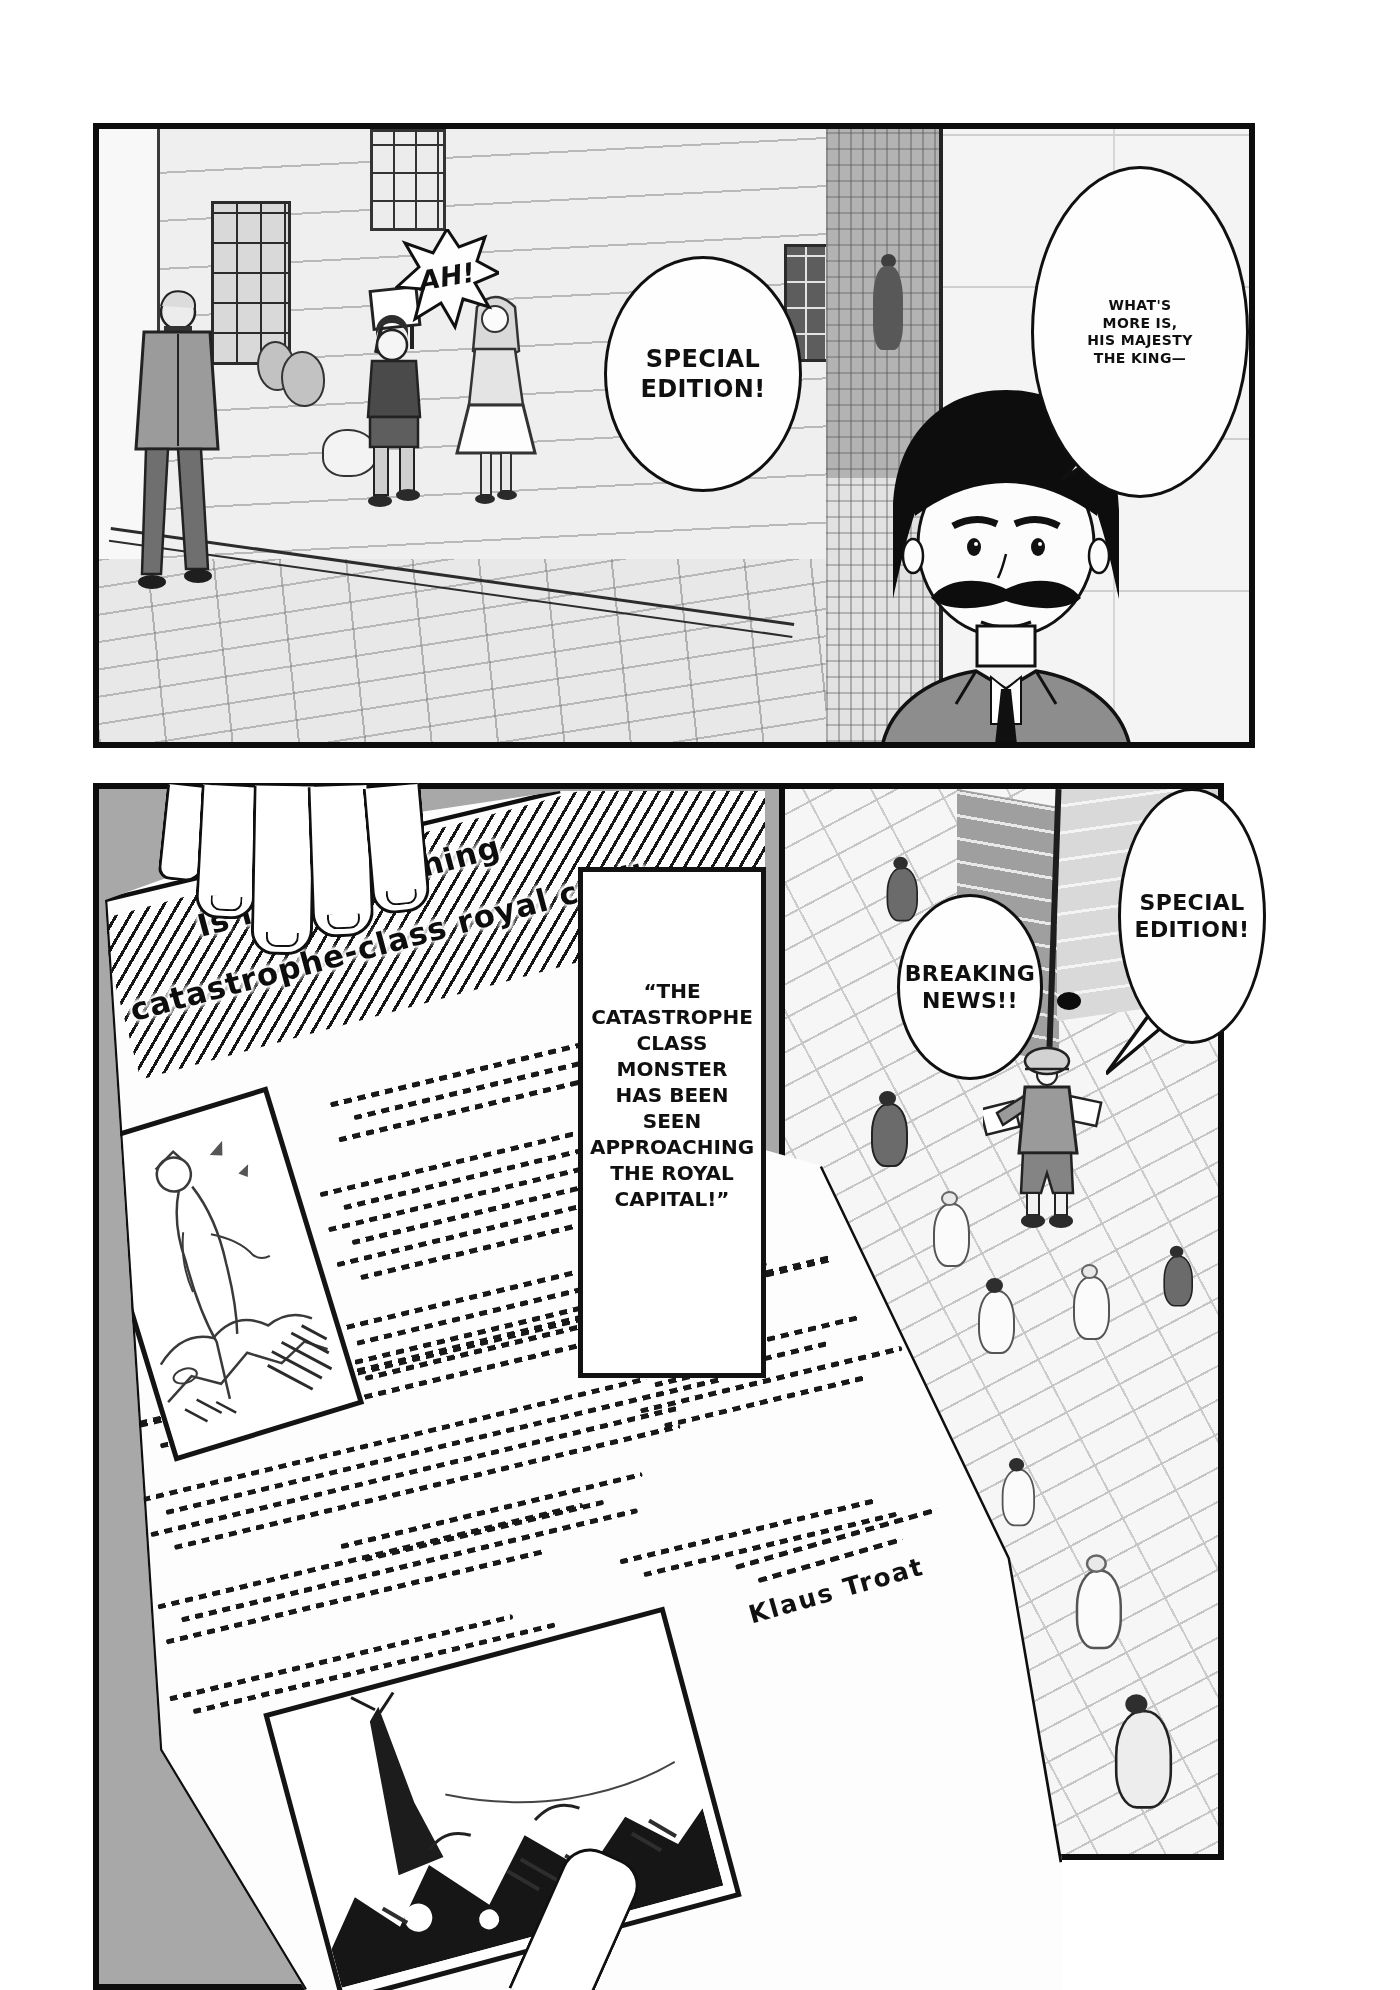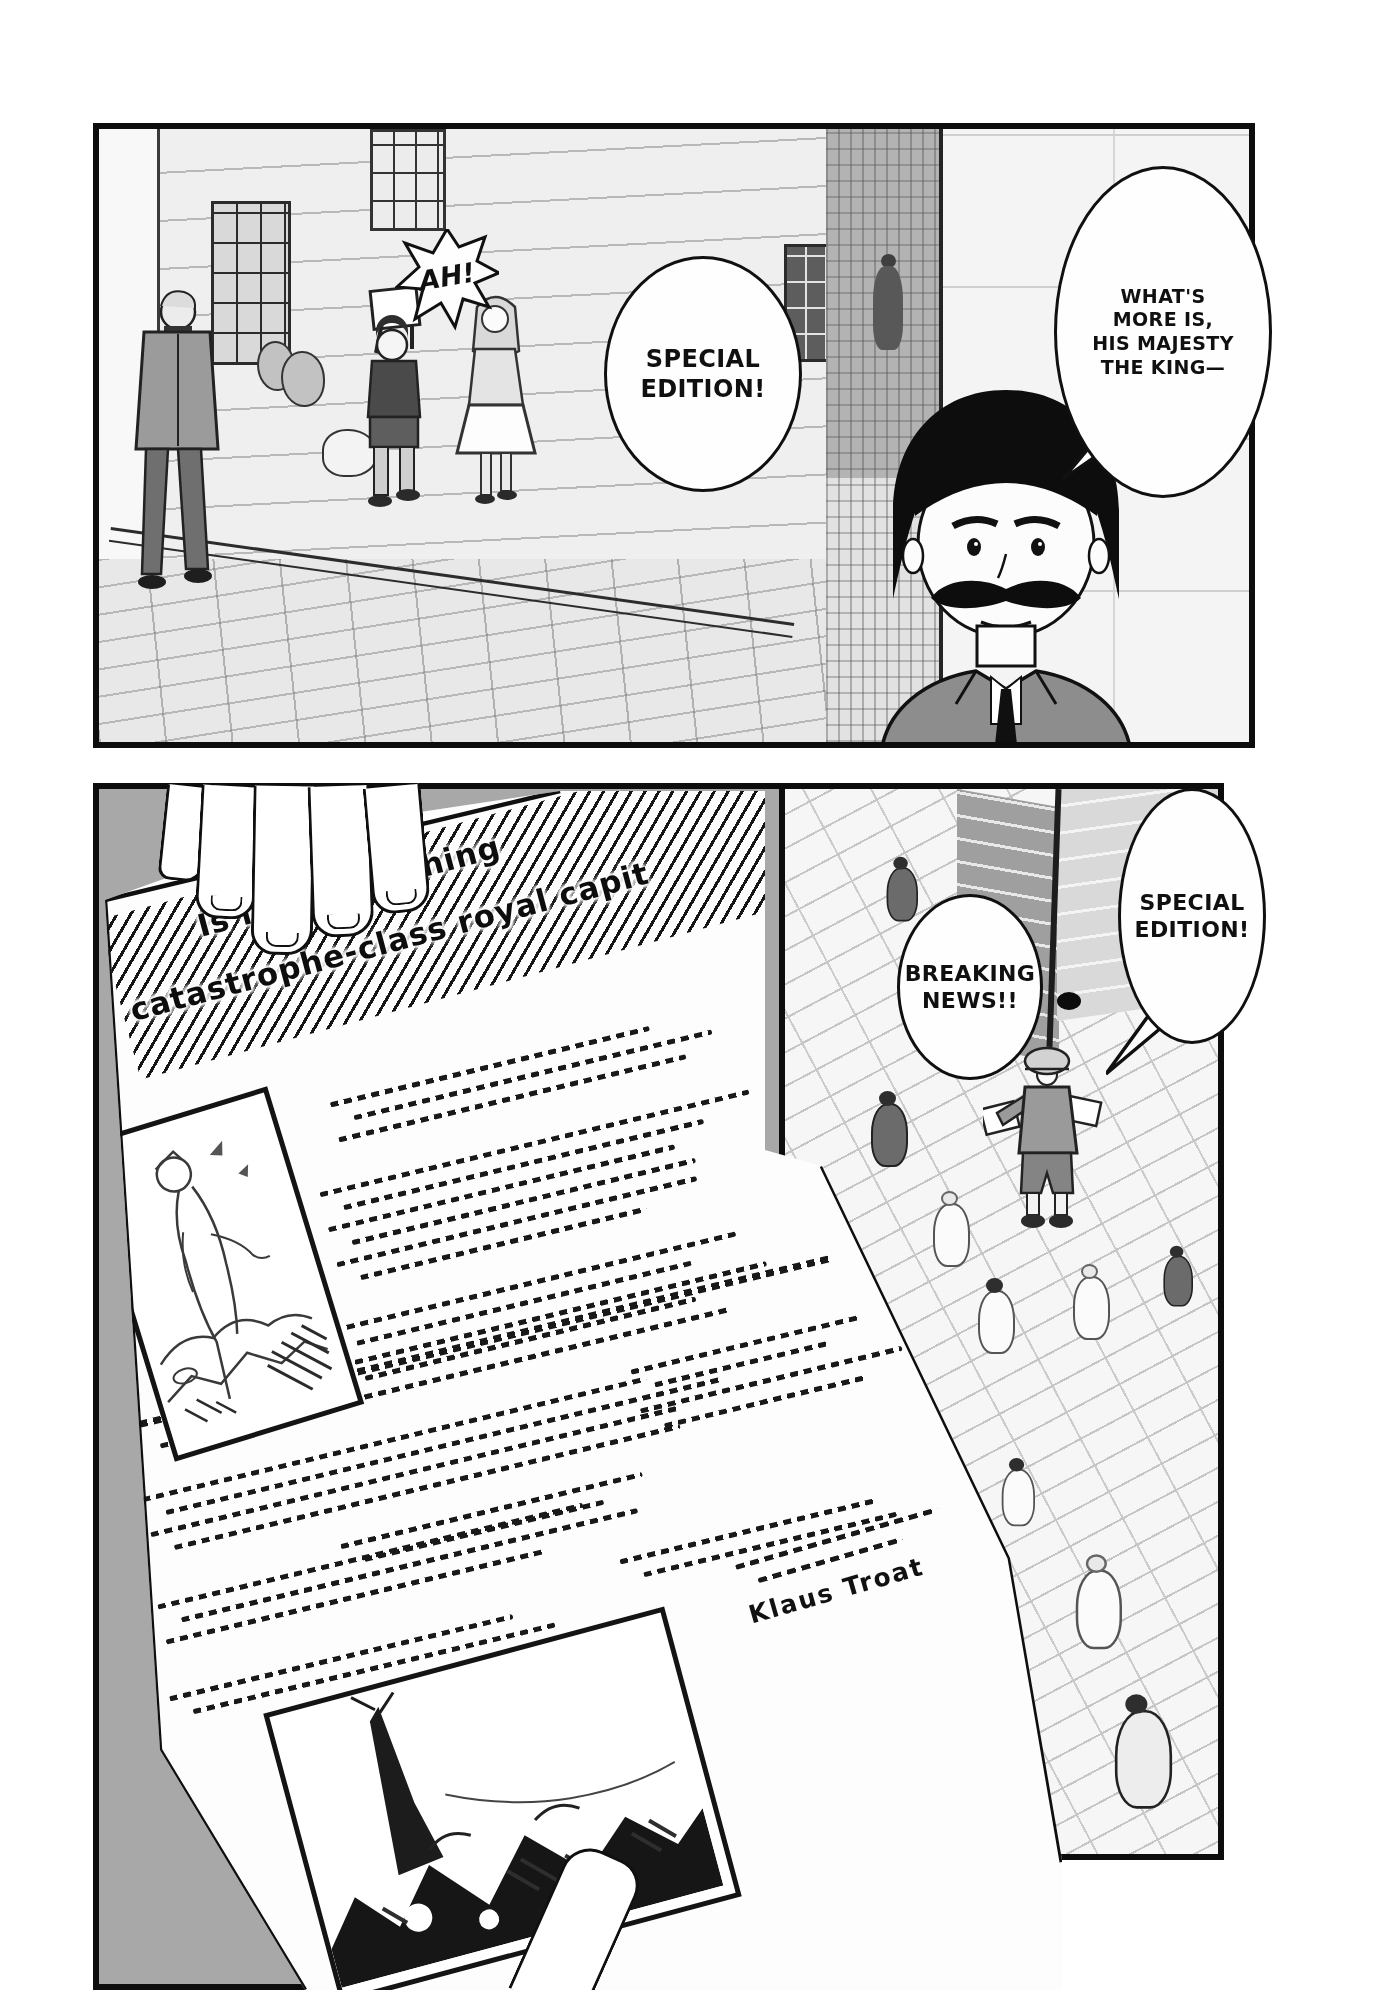--- a/index.html
+++ b/index.html
@@ -30,21 +30,21 @@
   .sack{position:absolute;border:2.5px solid #333;background:#c2c2c2;border-radius:48% 52% 46% 54%;}
   .groundbag{left:223px;top:300px;width:52px;height:44px;background:#f3f3f3;border:2.5px solid #333;border-radius:50% 60% 55% 45%;}
   .distant-walker{left:770px;top:122px;width:40px;height:102px;}
   .distant-walker::before{content:"";position:absolute;left:12px;top:0;width:15px;height:14px;border-radius:50%;background:#3f3f3f;}
   .distant-walker::after{content:"";position:absolute;left:4px;top:12px;width:30px;height:84px;border-radius:40% 40% 30% 30%;background:#585858;}
   
   .bubble{position:absolute;background:#fefefe;border:3.5px solid #101010;border-radius:50%;display:flex;align-items:center;justify-content:center;text-align:center;color:#101010;font-weight:bold;}
   .btext{white-space:pre-line;line-height:1.25;letter-spacing:.4px;}
   #bubble-special-top{left:505px;top:127px;width:192px;height:230px;font-size:24px;}
   #bubble-breaking{left:112px;top:105px;width:140px;height:180px;font-size:22px;}
-  #bubble-whats{left:1054px;top:166px;width:212px;height:326px;font-size:19px;z-index:4;}
+  #bubble-whats{left:1031px;top:166px;width:212px;height:326px;font-size:14px;z-index:4;}
   #bubble-se-right{left:1118px;top:788px;width:142px;height:250px;font-size:22px;z-index:4;}
   .tail-svg{position:absolute;z-index:3;}
   
   #sheet{left:0;top:0;width:1400px;height:1990px;background:#fdfdfd;z-index:5;
     clip-path:polygon(105px 900px,300px 830px,560px 791px,765px 791px,765px 1150px,822px 1166px,1010px 1558px,1062px 1860px,1062px 1990px,305px 1990px,160px 1750px);}
   #headline{left:98px;top:920px;width:900px;height:165px;transform:rotate(-15deg);transform-origin:left top;
     background:repeating-linear-gradient(135deg,#161616 0 3px,transparent 3px 12px);}
   .headline-row{position:absolute;font-weight:bold;font-size:31px;letter-spacing:1px;color:#0d0d0d;
     text-shadow:0 0 5px #fff,0 0 5px #fff,0 0 6px #fff,2px 2px 3px #fff,-2px -2px 3px #fff,0 0 8px #fff;}
   #hl1{left:95px;top:14px;}
@@ -307,20 +307,29 @@
     </svg>
   </div>
 
   <div class="finger" id="hedge"></div>
   <div class="finger" id="f1"></div>
   <div class="finger" id="f2"></div>
   <div class="finger" id="f3"></div>
   <div class="finger" id="f4"></div>
   <div id="thumb"></div>
 
+  <div class="abs" id="caption-box">
+    <div class="ctext preline">“THE
+CATASTROPHE
+CLASS MONSTER
+HAS BEEN SEEN
+APPROACHING
+THE ROYAL
+CAPITAL!”</div>
+  </div>
 
   <svg class="tail-svg" style="left:1062px;top:418px;" width="80" height="78">
     <polygon points="52,0 0,62 66,16" fill="#fefefe" stroke="#101010" stroke-width="3.5"></polygon>
   </svg>
   <div class="bubble" id="bubble-whats">
     <div class="btext" style="white-space: pre-line;">WHAT'S
 MORE IS,
 HIS MAJESTY
 THE KING—</div>
   </div>

